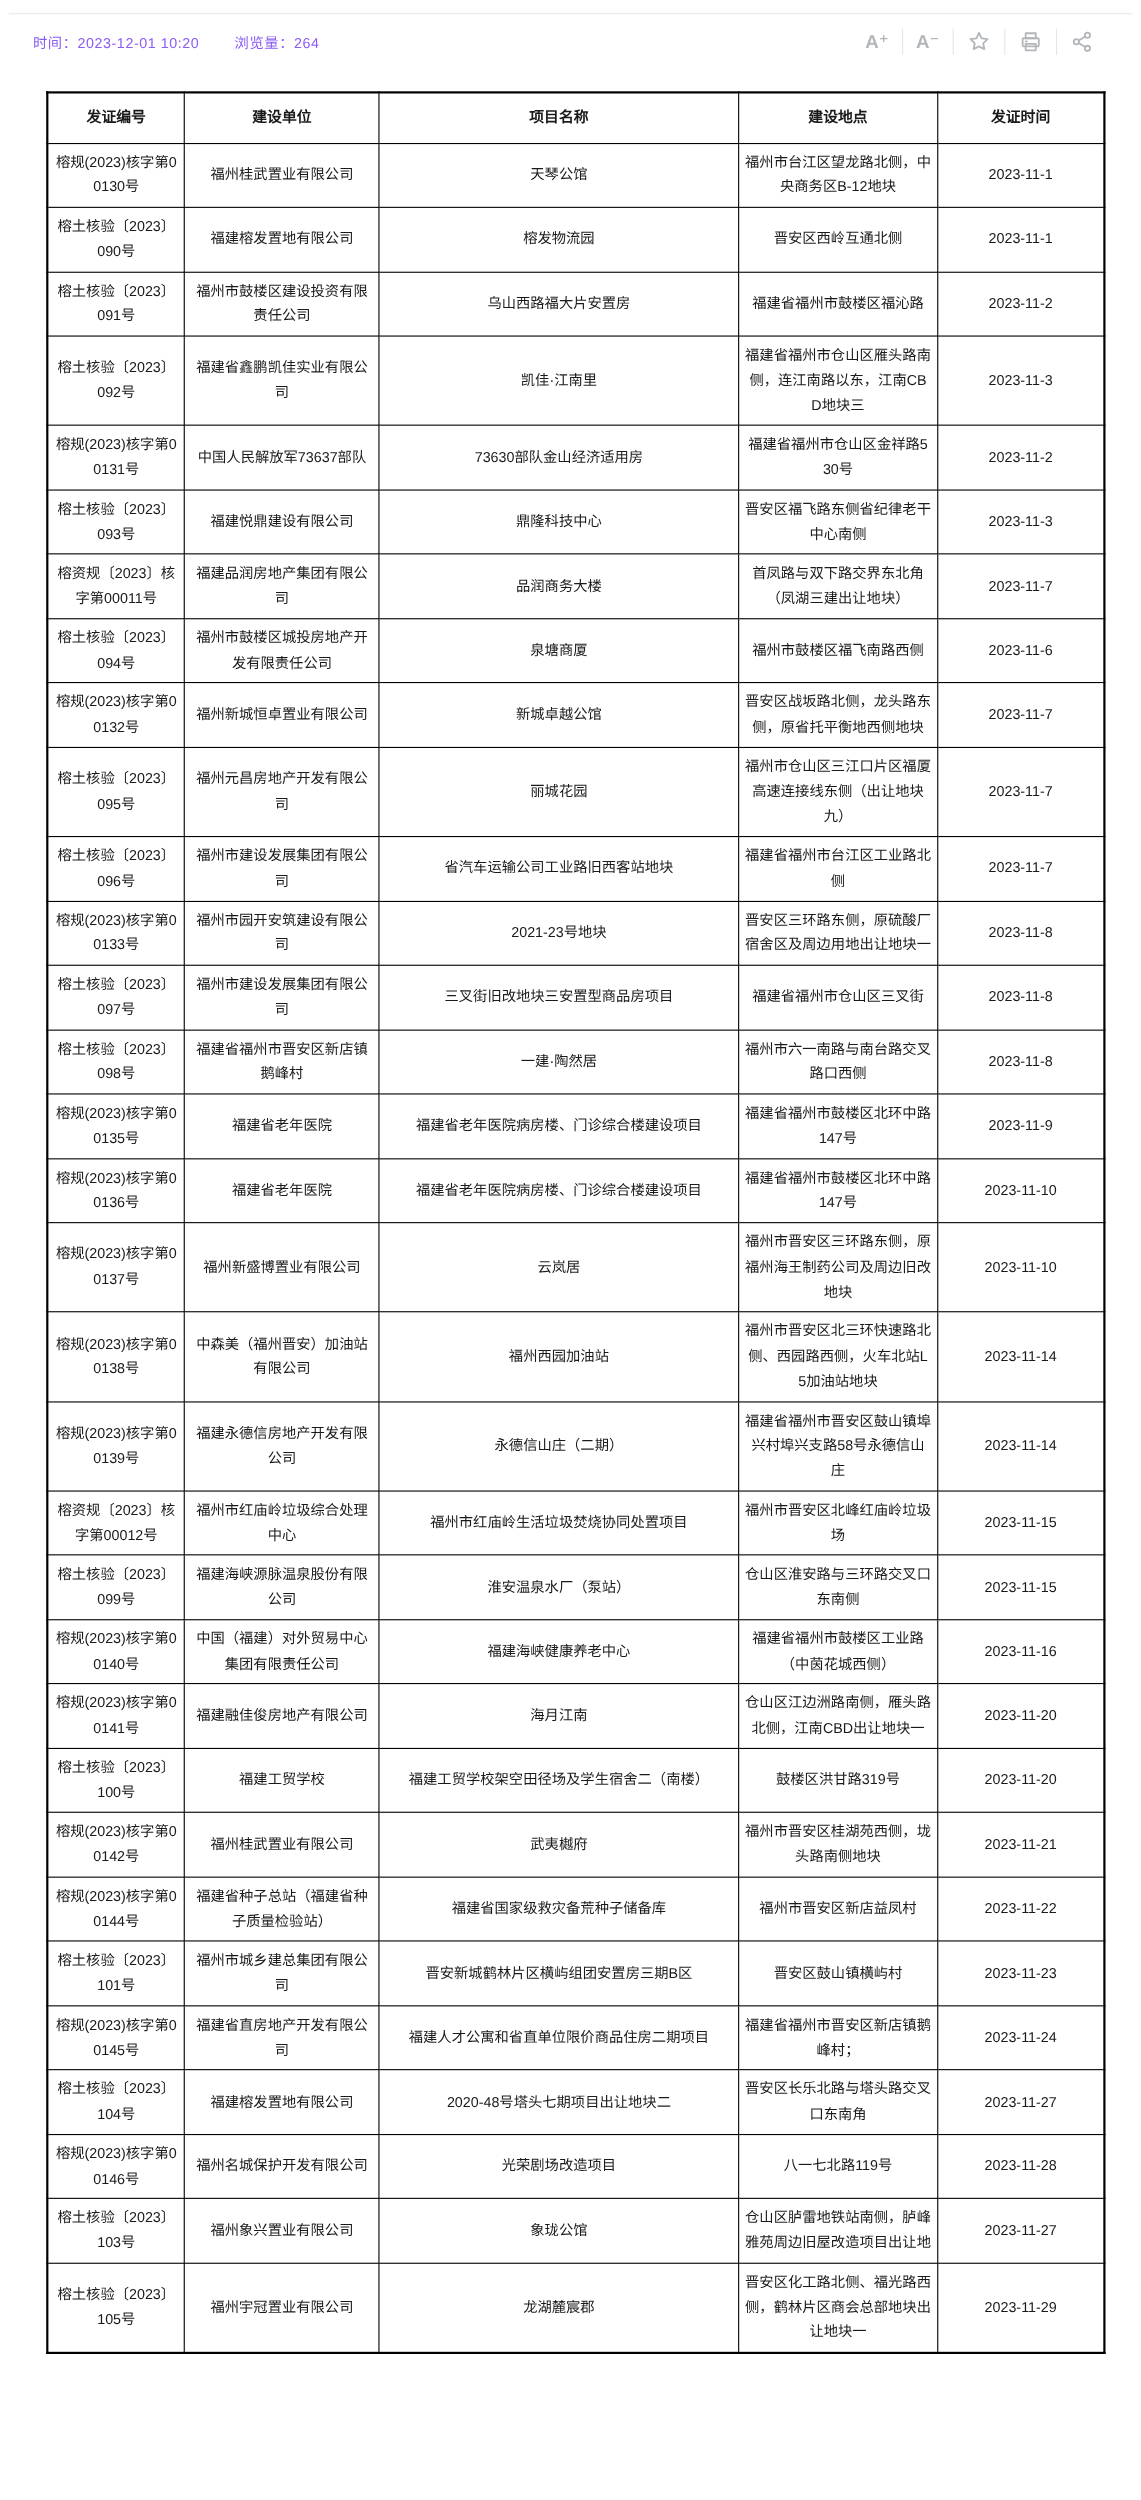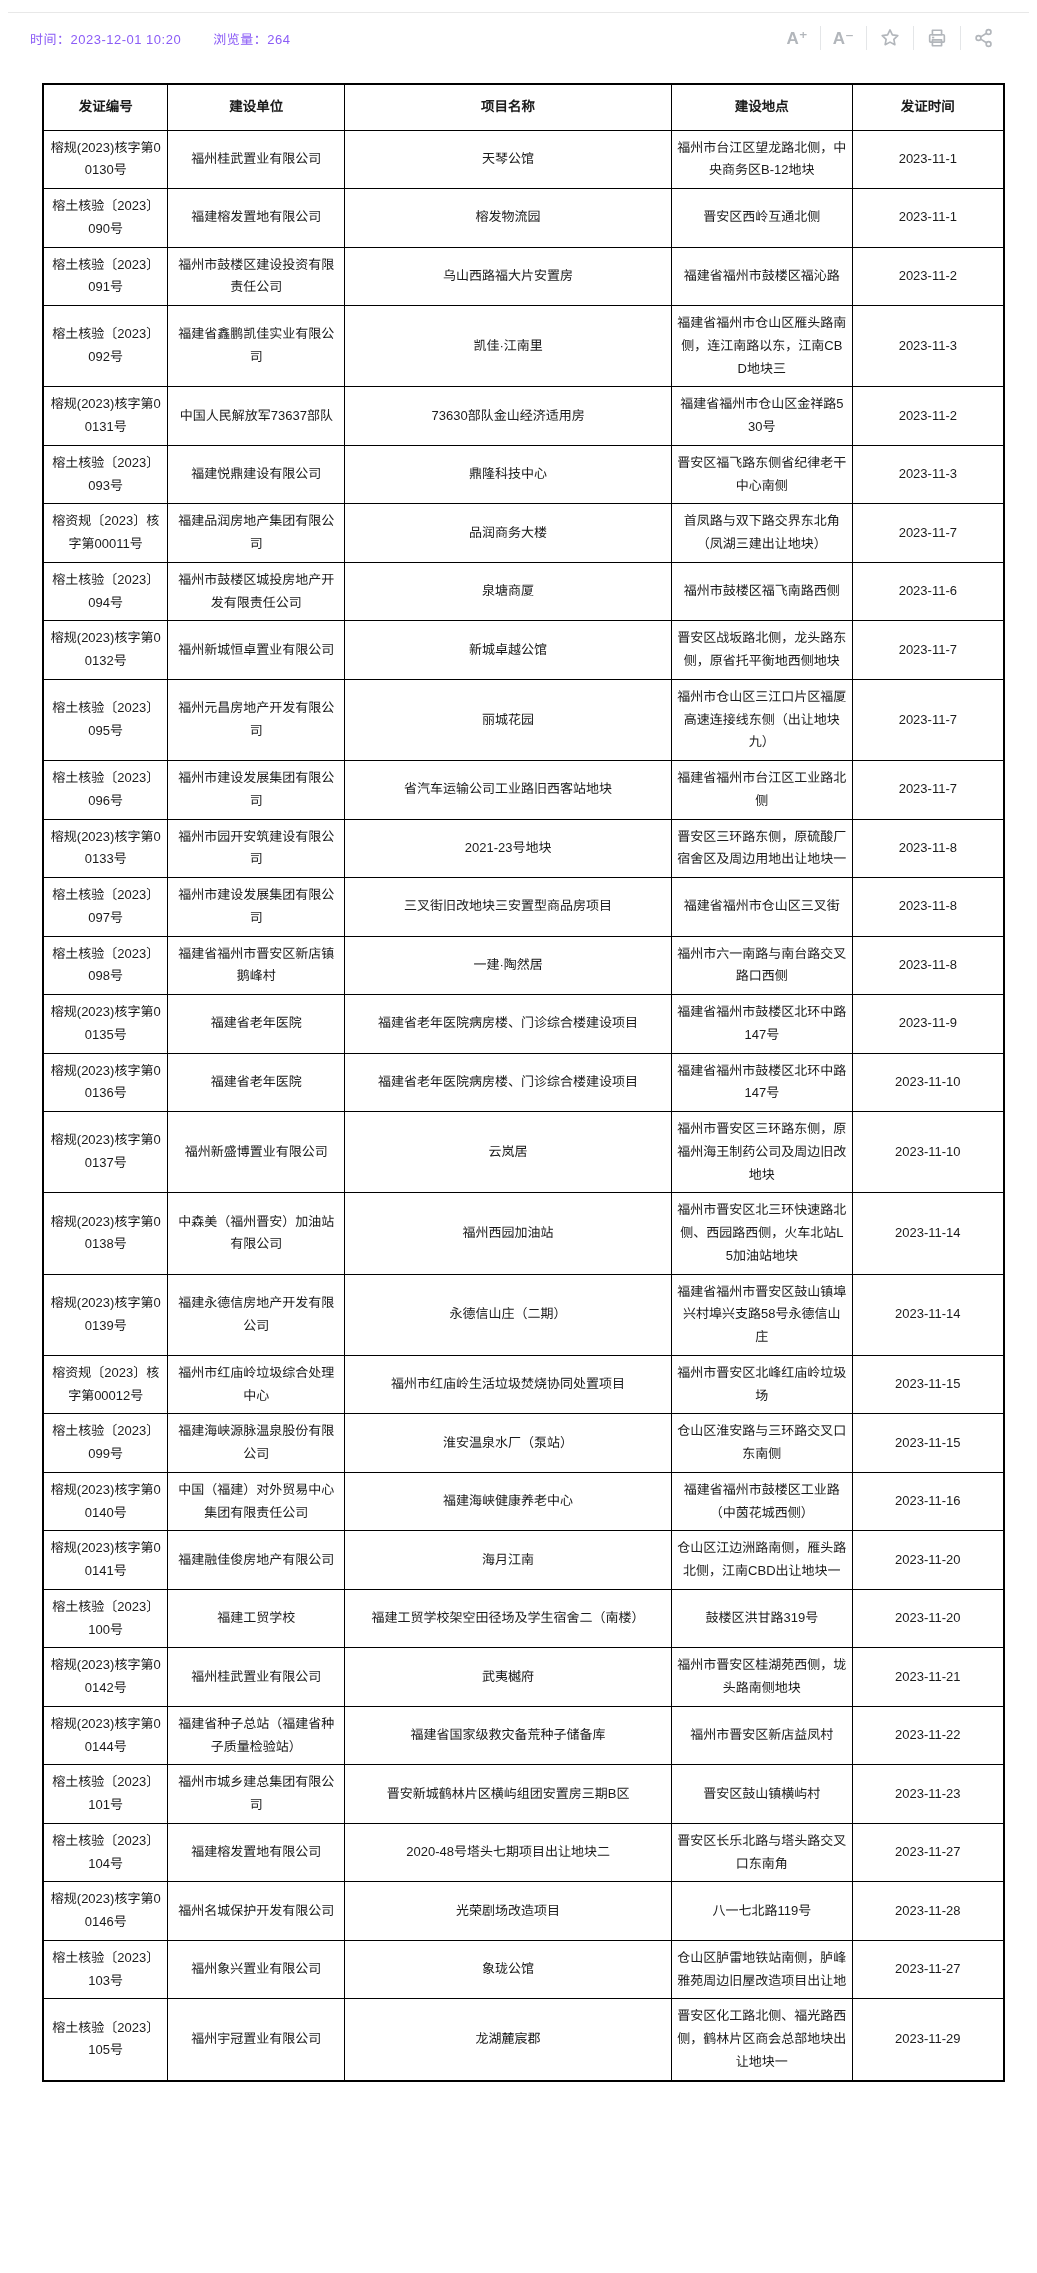--- a/index.html
+++ b/index.html
@@ -328,20 +328,27 @@
         <td>2023-11-22</td>
       </tr>
       <tr>
         <td>榕土核验〔2023〕101号</td>
         <td>福州市城乡建总集团有限公司</td>
         <td>晋安新城鹤林片区横屿组团安置房三期B区</td>
         <td>晋安区鼓山镇横屿村</td>
         <td>2023-11-23</td>
       </tr>
       <tr>
+        <td>榕规(2023)核字第00145号</td>
+        <td>福建省直房地产开发有限公司</td>
+        <td>福建人才公寓和省直单位限价商品住房二期项目</td>
+        <td>福建省福州市晋安区新店镇鹅峰村；</td>
+        <td>2023-11-24</td>
+      </tr>
+      <tr>
         <td>榕土核验〔2023〕104号</td>
         <td>福建榕发置地有限公司</td>
         <td>2020-48号塔头七期项目出让地块二</td>
         <td>晋安区长乐北路与塔头路交叉口东南角</td>
         <td>2023-11-27</td>
       </tr>
       <tr>
         <td>榕规(2023)核字第00146号</td>
         <td>福州名城保护开发有限公司</td>
         <td>光荣剧场改造项目</td>

